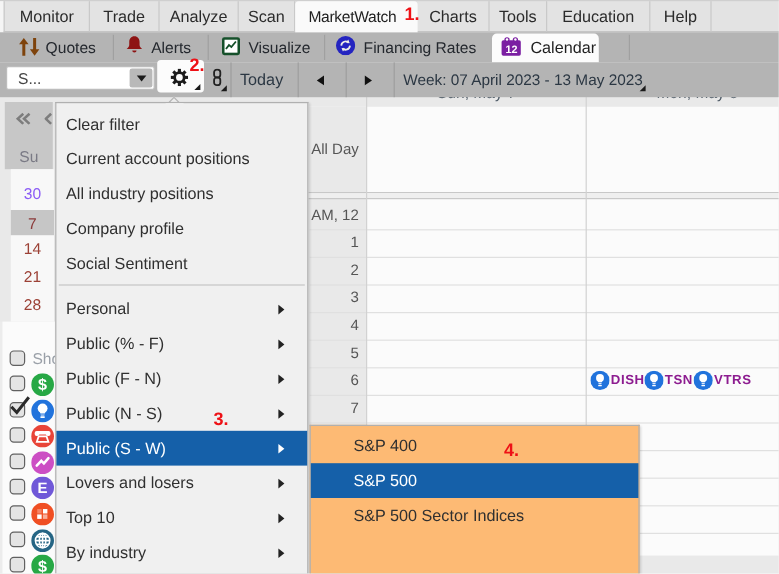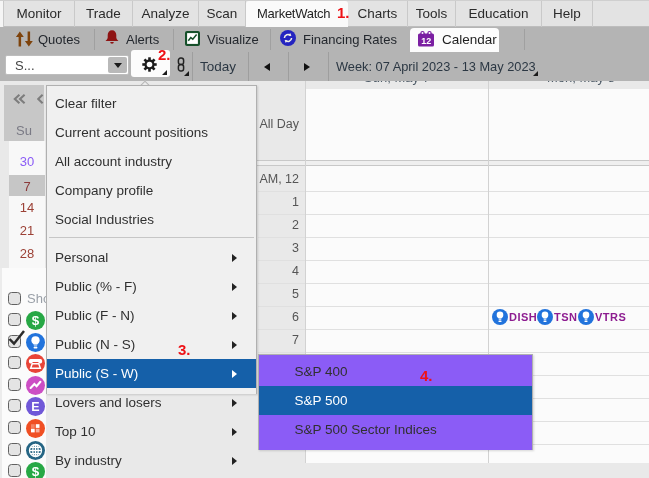--- a/index.html
+++ b/index.html
@@ -38,29 +38,29 @@
   .evt { position:absolute; top:243px; height:16px; }
   .evt b { position:absolute; left:17px; top:2px; font-size:11px; font-weight:bold; color:#8d1c90; letter-spacing:0.5px; }
   
   #minihdr { left:4px; top:85px; width:40px; height:56px; background:#c7c7c7; }
   #minidates { left:9px; top:141px; width:36px; height:127px; background:#f8f8f8; }
   .mdate { position:absolute; left:0; width:36px; text-align:center; font-size:13px; color:#9c4136; }
   
   .cbx { position:absolute; left:8px; width:13px; height:13px; background:#e4e4e4; border:1.5px solid #616161; border-radius:3.5px; }
   .cico { position:absolute; left:26px; width:19px; height:19px; }
   
-  #menu { left:46px; top:85px; width:211px; height:309px; background:#f0f0f0; border:1px solid #b0b0b0; border-bottom:none; box-shadow:1px 1px 2px rgba(0,0,0,0.15); z-index:20; }
+  #menu { left:46px; top:85px; width:211px; height:393px; background:#f0f0f0; border:1px solid #b0b0b0; border-bottom:none; box-shadow:1px 1px 2px rgba(0,0,0,0.15); z-index:20; }
   #notch { left:139px; top:83px; width:12px; height:12px; background:#ececec; border:1px solid #b5b5b5; transform:rotate(45deg); z-index:19; }
   #notchcover { left:138px; top:86px; width:15px; height:8px; background:#f0f0f0; z-index:21; }
   .mi { position:absolute; left:0; width:209px; height:29px; line-height:29px; padding-left:8px; font-size:13.5px; color:#303030; }
   .mi.hl { background:#1560a9; color:#fff; }
   .mi .sub { position:absolute; right:19px; top:10.5px; width:0; height:0; border-top:4px solid transparent; border-bottom:4px solid transparent; border-left:5px solid #222; }
   .mi.hl .sub { border-left-color:#fff; }
   #msep { position:absolute; left:2px; top:151px; width:205px; height:1px; background:#c6c6c6; }
-  #submenu { left:258px; top:354px; width:275px; height:96px; background:#8b5cf6; border:1px solid #b0b0b0; border-bottom:none; box-shadow:1px 1px 2px rgba(0,0,0,0.15); z-index:22; }
+  #submenu { left:258px; top:354px; width:275px; height:124px; background:#fdba74; border:1px solid #b0b0b0; border-bottom:none; box-shadow:1px 1px 2px rgba(0,0,0,0.15); z-index:22; }
   .si { position:absolute; left:0; width:273px; height:29px; line-height:29px; padding-left:35.5px; font-size:13.5px; color:#303030; }
   .si.hl { background:#1560a9; color:#fff; }
   
   .ann { position:absolute; color:#ee1116; font-weight:bold; font-size:15px; z-index:30; }
 </style>
 </head>
 <body>
 
 <div class="abs" id="calarea">
   <div id="calhdr">
@@ -299,23 +299,23 @@
   <div class="arrowR" style="left:304px;top:11px;"></div>
   <div class="sep3" style="left:328px;"></div>
   <div class="lbl3" style="left:336px;font-size:12.8px;">Week: 07 April 2023 - 13 May 2023</div>
   <div class="cornerTri" style="left:533px;top:19px;"></div>
 </div>
 
 <div class="abs" id="notch"></div>
 <div class="abs" id="menu">
   <div class="mi" style="top:3px;">Clear filter</div>
   <div class="mi" style="top:32px;">Current account positions</div>
-  <div class="mi" style="top:61px;">All account industry</div>
+  <div class="mi" style="top:61px;">All industry positions</div>
   <div class="mi" style="top:90px;">Company profile</div>
-  <div class="mi" style="top:119px;">Social Industries</div>
+  <div class="mi" style="top:119px;">Social Sentiment</div>
   <div id="msep"></div>
   <div class="mi" style="top:157px;">Personal<span class="sub"></span></div>
   <div class="mi" style="top:186px;">Public (% - F)<span class="sub"></span></div>
   <div class="mi" style="top:215px;">Public (F - N)<span class="sub"></span></div>
   <div class="mi" style="top:244px;">Public (N - S)<span class="sub"></span></div>
   <div class="mi hl" style="top:273px;">Public (S - W)<span class="sub"></span></div>
   <div class="mi" style="top:302px;">Lovers and losers<span class="sub"></span></div>
   <div class="mi" style="top:331px;">Top 10<span class="sub"></span></div>
   <div class="mi" style="top:360px;">By industry<span class="sub"></span></div>
 </div>

